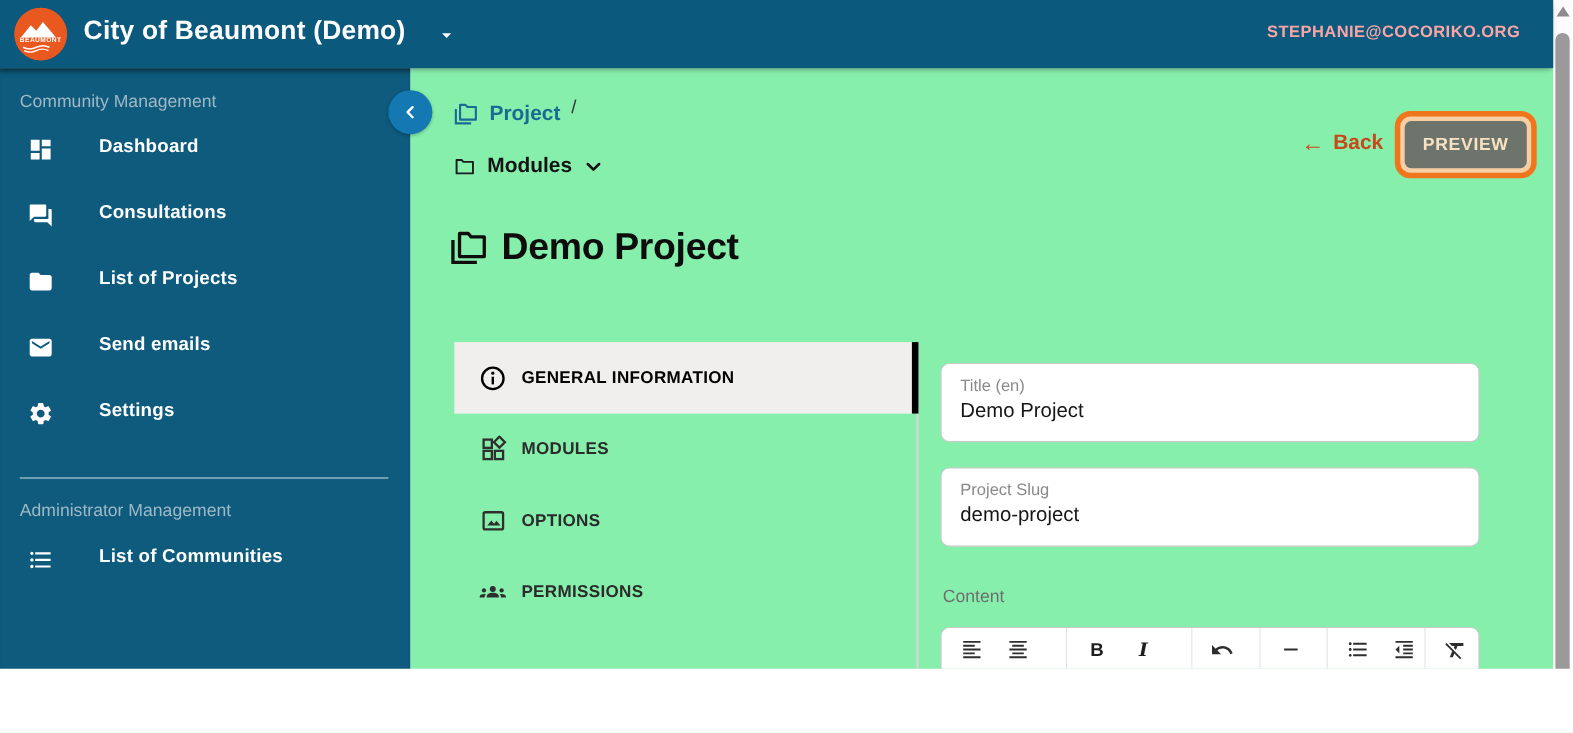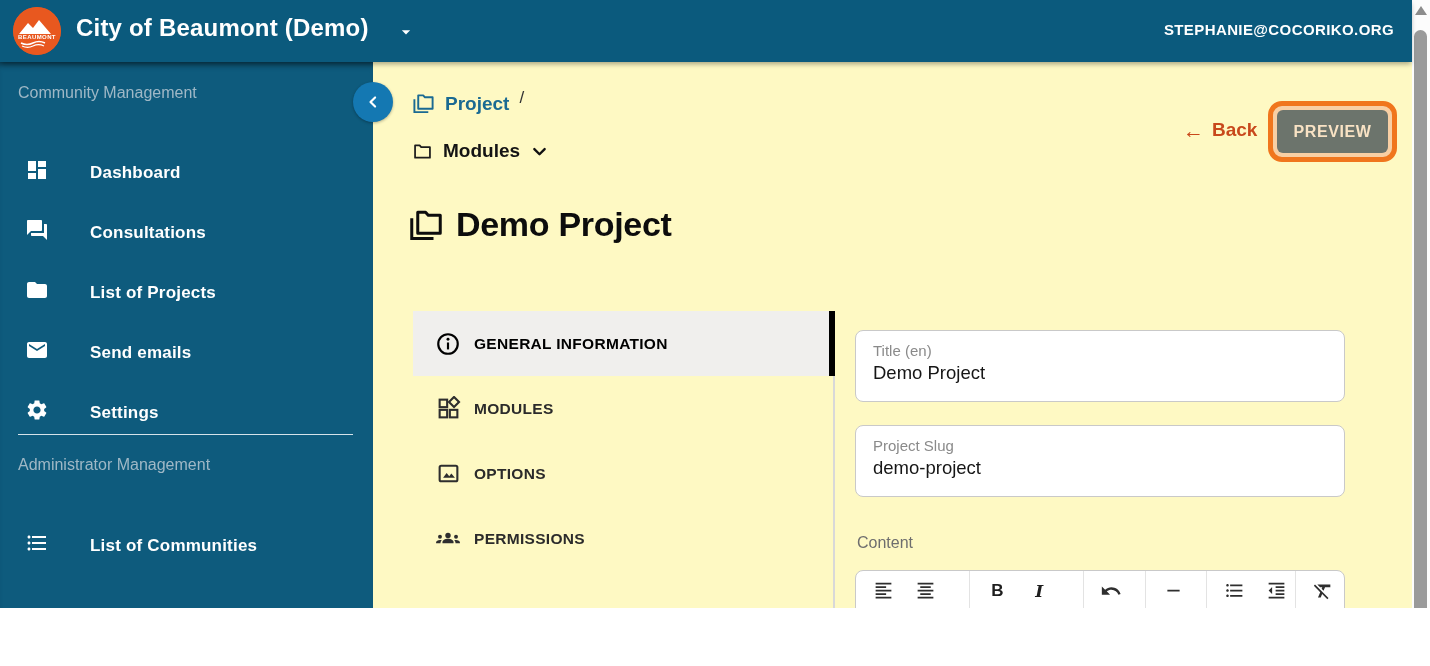--- a/index.html
+++ b/index.html
@@ -11,43 +11,43 @@
   .header { position:absolute; left:0; top:0; width:1412px; height:62px; background:#0b5a7d;
     display:flex; align-items:center; z-index:5; box-shadow:0 3px 5px -1px rgba(0,0,0,.35); }
   .logo { position:absolute; left:13px; top:7px; width:48px; height:48px; border-radius:50%;
     background:#e8581f; overflow:hidden; }
   .logo svg { position:absolute; left:0; top:0; }
   .logo-text { position:absolute; left:0; right:0; top:27px; text-align:center;
     font-size:6px; font-weight:700; color:#fff; letter-spacing:.4px; }
   .community-title { position:absolute; left:76px; top:14px; color:#fff; font-size:24px;
     font-weight:600; letter-spacing:.2px; }
   .title-caret { position:absolute; left:396px; top:22px; }
-  .header-email { position:absolute; right:18px; top:21px; color:#ffffff; font-size:15px;
+  .header-email { position:absolute; right:30px; top:21px; color:#fca5a5; font-size:15px;
     font-weight:600; letter-spacing:.4px;text-align:right; }
 
   
   .sidebar { position:absolute; left:0; top:62px; width:373px; height:604px; background:#0e5b7d;
     box-shadow:inset 0 7px 7px -5px rgba(0,0,0,.4); z-index:2; }
   .section-label { position:absolute; left:18px; color:#9fb8c6; font-size:16px; font-weight:400; }
   .sec1 { top:22px; } .sec2 { top:394px;text-align:right; }
   .nav { position:absolute; left:0; right:0; }
   .nav1 { top:61px; } .nav2 { top:434px; }
-  .nav-item { height:60px; display:flex; align-items:flex-end; cursor:pointer; }
+  .nav-item { height:60px; display:flex; align-items:flex-start; cursor:pointer; }
   .nav-item .nicon { width:26px; height:26px; margin-left:24px; display:flex; align-items:center; justify-content:center; }
   .nav-item .nlabel { margin-left:40px; color:#fff; font-size:17px; font-weight:600; letter-spacing:.2px; }
   .side-divider { position:absolute; left:18px; top:372px; width:335px; height:0;
     border-top:1px solid rgba(235,242,246,.9); }
 
   
   .collapse-btn { position:absolute; left:353px; top:82px; width:40px; height:40px; border-radius:50%;
     background:#1478b2; z-index:7; display:flex; align-items:center; justify-content:center;
     box-shadow:0 1px 3px rgba(0,0,0,.3); cursor:pointer; }
 
   
-  .main { position:absolute; left:373px; top:62px; width:1039px; height:604px; background:#fef9c3; }
+  .main { position:absolute; left:373px; top:62px; width:1039px; height:604px; background:#86efac; }
 
   .crumb-row { position:absolute; display:flex; align-items:center; gap:10px; }
   .crumb1 { left:39px; top:30px; }
   .crumb2 { left:39px; top:78px; }
   .crumb-link { color:#1a6a92; font-size:19px; font-weight:600; }
   .crumb-sep { color:#333; font-size:17px; position:relative; top:-6px; }
   .crumb-current { color:#141414; font-size:19px; font-weight:600; }
 
   .back-link { position:absolute; left:810px; top:57px; display:flex; align-items:center; gap:8px;
     color:#c8481b; font-size:19px; font-weight:700; cursor:pointer; }

